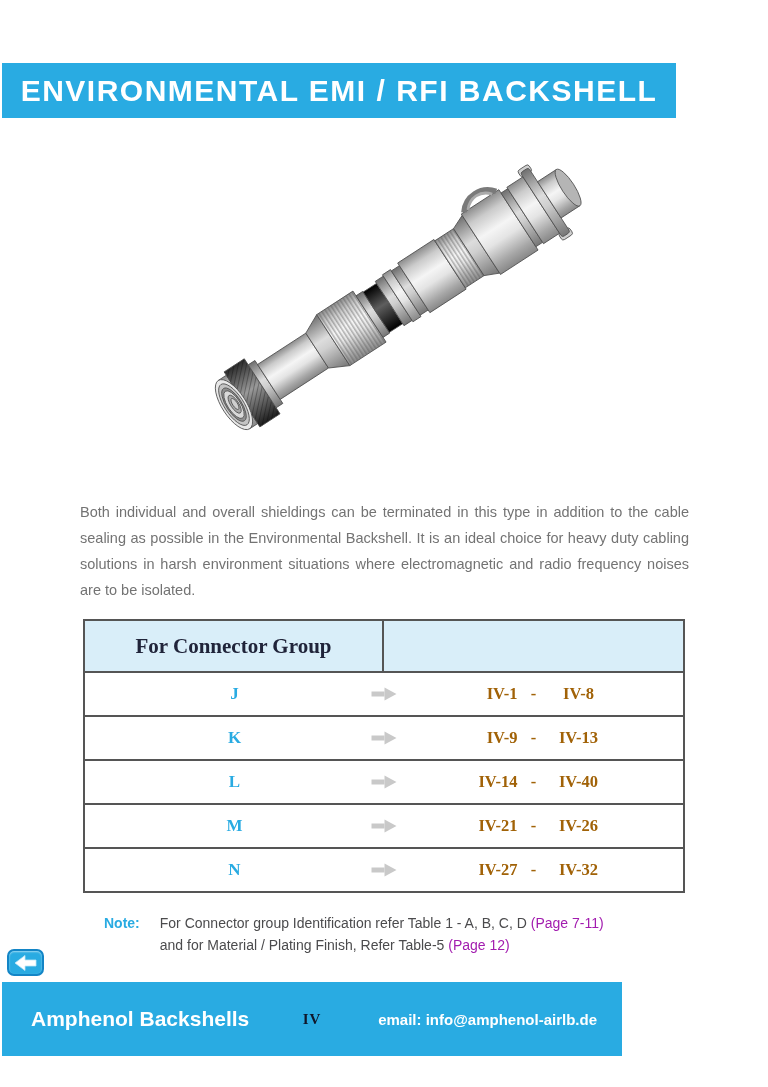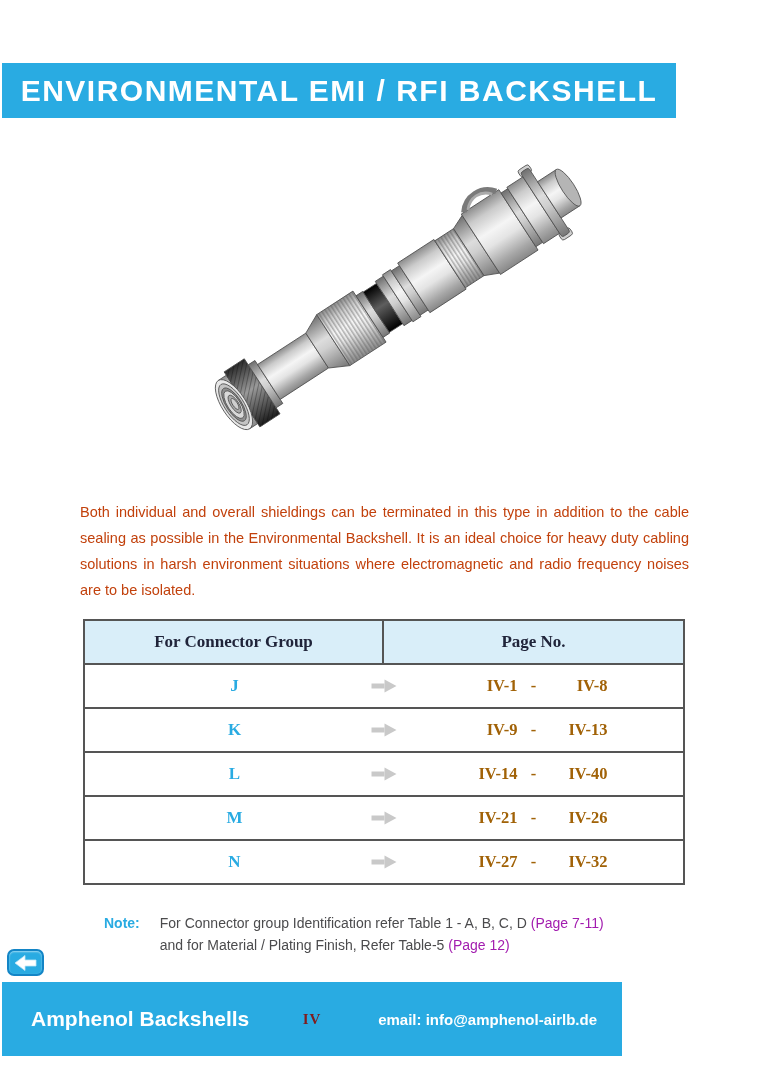--- a/index.html
+++ b/index.html
@@ -14,51 +14,51 @@
   }
   .header-band h1{
     margin:0;color:#ffffff;font-size:30px;font-weight:bold;letter-spacing:1.5px;
     font-family:"Liberation Sans",sans-serif;white-space:nowrap;
   }
   
   .illustration{position:absolute;left:182px;top:140px;width:430px;height:330px;}
   
   .description{
     position:absolute;left:80px;top:484px;width:609px;
-    color:#c2410c;font-size:14.5px;line-height:26px;text-align:justify;
+    color:#737373;font-size:14.5px;line-height:26px;text-align:justify;
   }
   
   .ref-table{
     position:absolute;left:83px;top:619px;width:602px;
     border:2px solid #555;box-sizing:border-box;
     font-family:"Liberation Serif",serif;
   }
   .thead{display:flex;background:#D9EEF9;border-bottom:2px solid #555;}
   .thead .hcell{
-    width:50%;height:42px;display:flex;align-items:center;justify-content:center;
-    color:#20243A;font-size:17px;font-weight:bold;box-sizing:border-box;
+    width:50%;height:50px;display:flex;align-items:center;justify-content:center;
+    color:#20243A;font-size:21px;font-weight:bold;box-sizing:border-box;
   }
   .thead .hcell.first{border-right:2px solid #555;}
   .trow{position:relative;display:flex;height:42px;border-bottom:2px solid #555;background:#fff;}
   .trow:last-child{border-bottom:none;}
   .trow .group-cell{
     width:50%;text-align:center;line-height:42px;
     color:#29ABE2;font-size:17px;font-weight:bold;
   }
   .trow .arrow-wrap{
     position:absolute;left:50%;top:50%;transform:translate(-50%,-50%);
     width:27px;height:14px;
   }
   .trow .pages-cell{
     width:50%;display:flex;align-items:center;justify-content:center;
     color:#a16207;font-size:16.5px;font-weight:bold;
   }
   .pages-cell .pfrom{width:58px;text-align:right;}
   .pages-cell .pdash{width:32px;text-align:center;}
-  .pages-cell .pto{width:58px;text-align:right;}
+  .pages-cell .pto{width:58px;text-align:center;}
   
   .note{
     position:absolute;left:104px;top:912px;display:flex;gap:20px;
     font-size:14px;line-height:22px;color:#4B4B4D;
   }
   .note .note-label{color:#29ABE2;font-weight:bold;white-space:nowrap;}
   .note .ref{color:#a21caf;}
   
   .back-button{
     position:absolute;left:7px;top:949px;width:37px;height:27px;
@@ -69,21 +69,21 @@
   
   .footer-band{
     position:absolute;left:2px;top:982px;width:620px;height:74px;background:#29ABE2;
   }
   .footer-brand{
     position:absolute;left:29px;top:50%;transform:translateY(-50%);
     color:#ffffff;font-size:21px;font-weight:bold;
   }
   .footer-page{
     position:absolute;left:50%;top:50%;transform:translate(-50%,-50%);
-    color:#7f1d1d;font-size:15px;font-weight:bold;letter-spacing:1px;
+    color:#0f172a;font-size:15px;font-weight:bold;letter-spacing:1px;
     font-family:"Liberation Serif",serif;
   }
   .footer-email{
     position:absolute;right:25px;top:50%;transform:translateY(-50%);
     color:#ffffff;font-size:15px;font-weight:bold;
   }
 </style>
 </head>
 <body>
 
@@ -182,21 +182,20 @@
         <ellipse cx="-4.5" cy="0" rx="3" ry="8" fill="#cfcfcf"></ellipse>
       </g>
     </svg>
   </div>
 
   <p class="description">Both individual and overall shieldings can be terminated in this type in addition to the cable sealing as possible in the Environmental Backshell. It is an ideal choice for heavy duty cabling solutions in harsh environment situations where electromagnetic and radio frequency noises are to be isolated.</p>
 
   <div class="ref-table">
     <div class="thead">
       <div class="hcell first">For Connector Group</div>
-      <div class="hcell">Page No.</div>
     </div>
 
     <div class="trow">
       <div class="group-cell">J</div>
       <div class="arrow-wrap">
         <svg width="27" height="14" viewBox="0 0 27 14">
             <rect x="1" y="4.5" width="13" height="5" fill="#c9c9c9"></rect>
             <polygon points="14,0.5 26,7 14,13.5" fill="#c9c9c9"></polygon>
           </svg>
       </div>

